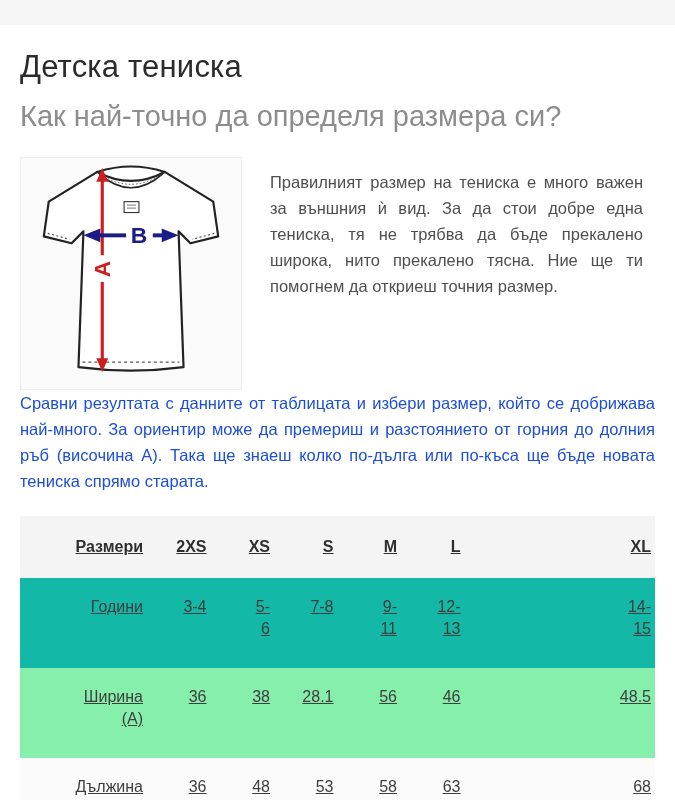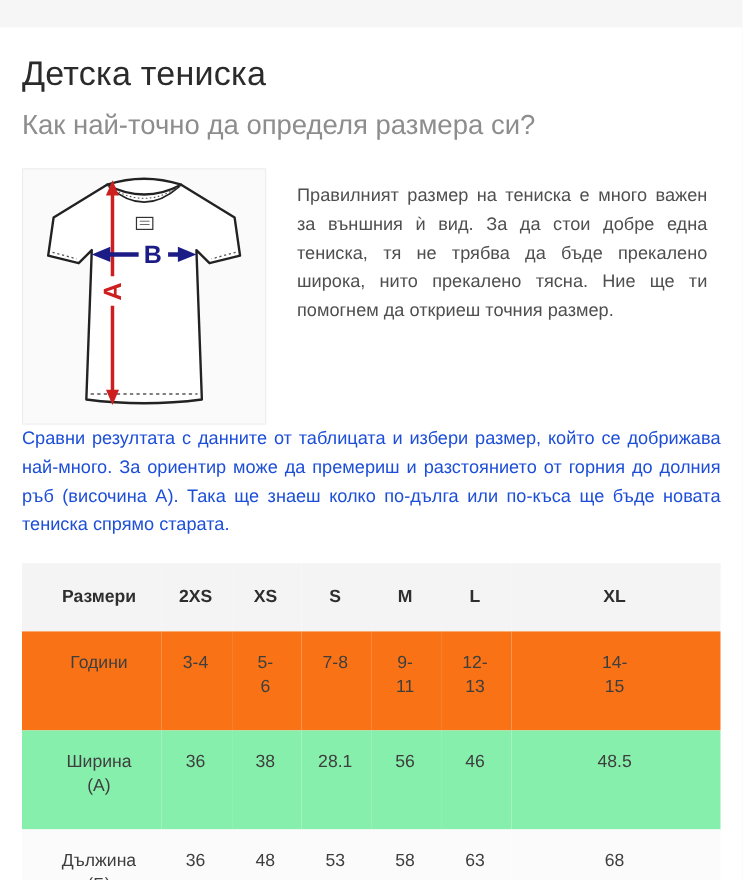--- a/index.html
+++ b/index.html
@@ -21,21 +21,21 @@
   h1.page-title{
     margin:0 0 8px 0;
     font-size:31px;
     line-height:1.15;
     font-weight:400;
     color:#2b2b2b;
     letter-spacing:.2px;
   }
   h2.page-subtitle{
     margin:14px 0 24px 0;
-    font-size:25px;
+    font-size:29px;
     line-height:1.2;
     font-weight:400;
     color:#8d8d8d;
   }
   .intro-row{
     display:flex;
     align-items:flex-start;
     gap:16px;
   }
   .diagram-box{
@@ -68,38 +68,39 @@
     margin:0 0 0 0;
     border-collapse:collapse;
     table-layout:fixed;
     font-size:16px;
     color:#3e3e3e;
   }
   table.size-table col.c-label{width:20%;}
   table.size-table col.c-val{width:10%;}
   table.size-table col.c-last{width:30%;}
   table.size-table th, table.size-table td{
-    text-align:center;
+    text-align:right;
     vertical-align:top;
     white-space:pre-line;
     padding:18px 4px 28px 2px;
     line-height:22px;
+    text-decoration:underline;
   }
   table.size-table th:first-child, table.size-table td:first-child{
     padding-left:17px;
   }
   table.size-table thead th{
     font-weight:700;
     color:#2e2e2e;
     background:#f4f4f5;
     padding-top:20px;
     padding-bottom:20px;
     vertical-align:middle;
   }
-  tr.row-0 td{background:#f97316;}
+  tr.row-0 td{background:#14b8a6;}
   tr.row-1 td{background:#86efac;}
   tr.row-2 td{background:#fbfbfc;padding-bottom:12px;}
   svg text.arrow-label{
     font-family:"Liberation Sans","DejaVu Sans",sans-serif;
     font-weight:700;
     font-size:23px;
   }
 </style>
 </head>
 <body>

